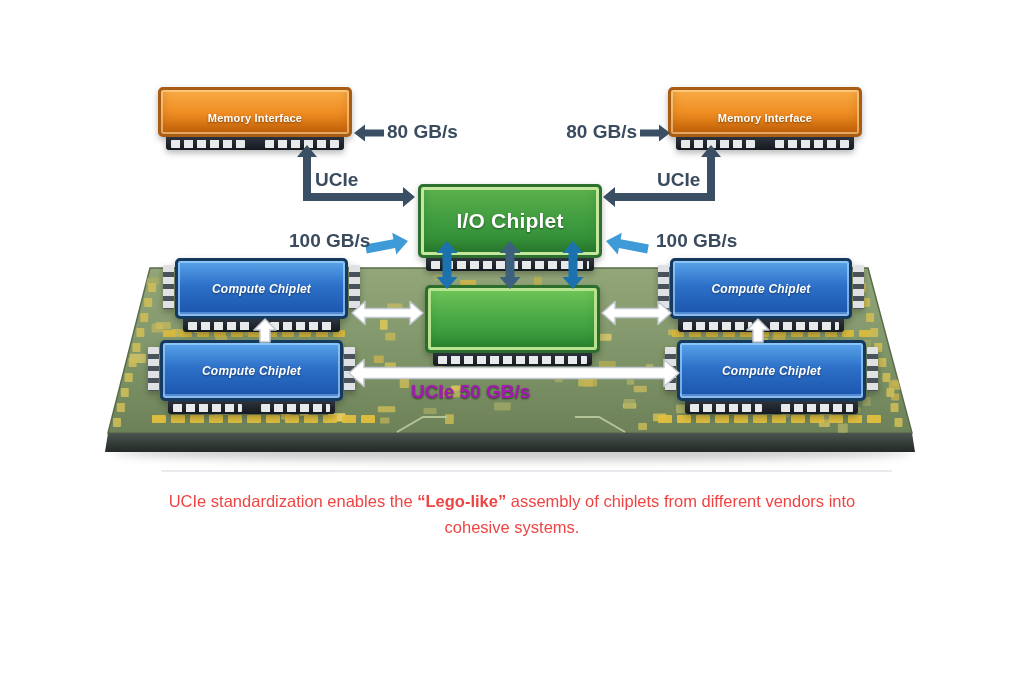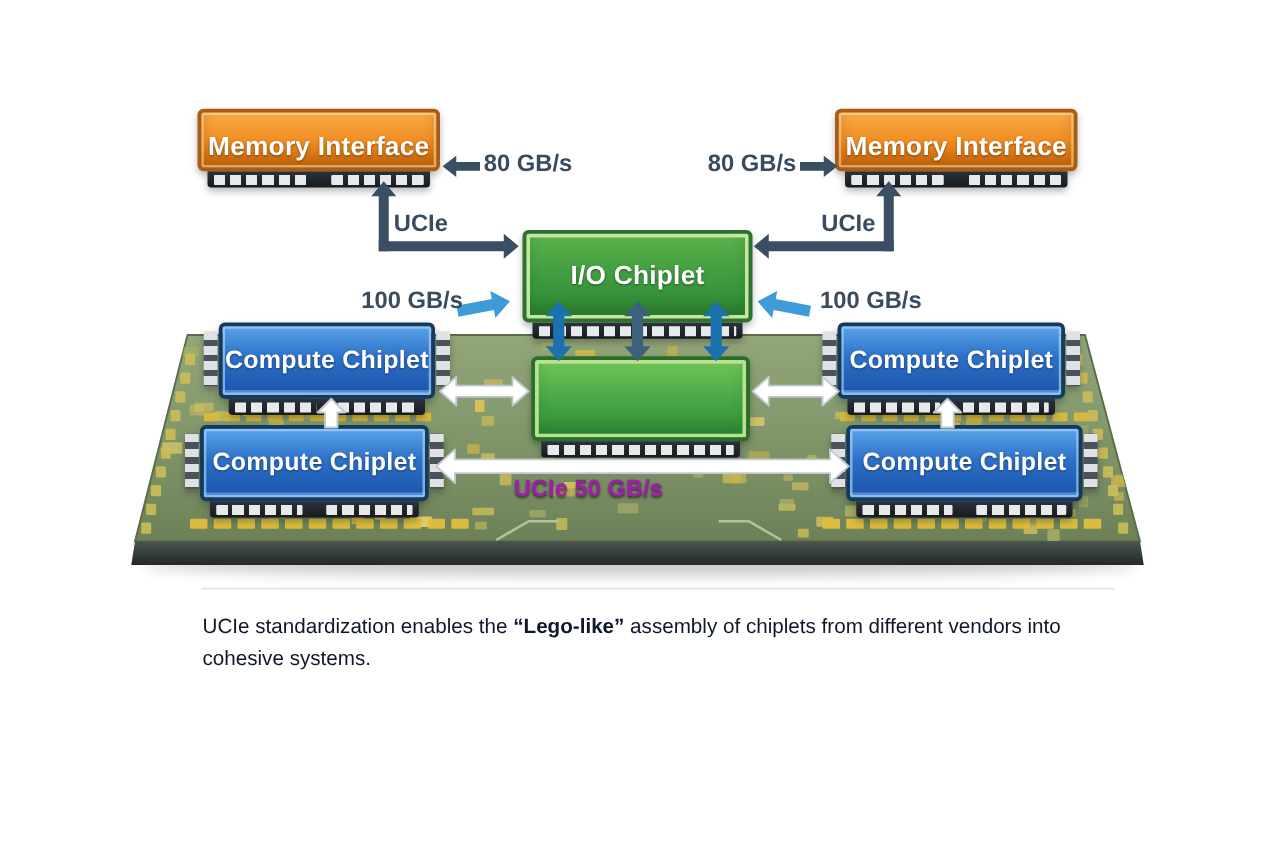--- a/index.html
+++ b/index.html
@@ -12,31 +12,31 @@
 
   .chip{position:absolute;z-index:2;filter:drop-shadow(0 3px 3px rgba(0,0,0,.28));}
   .chip .body{position:relative;display:flex;align-items:center;justify-content:center;
               border-radius:5px;}
   .chip .label{color:#fff;font-weight:700;letter-spacing:.2px;
                text-shadow:0 1px 2px rgba(0,0,0,.45);white-space:nowrap;}
 
   .mem .body{height:44px;border:3px solid #a85c14;
      background:linear-gradient(180deg,#f8ab46 0%,#f09025 48%,#e07c15 78%,#cf6e10 100%);
      box-shadow:inset 0 0 0 2px rgba(255,225,170,.55), inset 0 -9px 12px rgba(150,65,0,.35);}
-  .mem .label{font-size:21px;margin-top:12px;}
+  .mem .label{font-size:11px;margin-top:12px;}
 
   .io .body{height:68px;border:3px solid #2e7030;
      background:linear-gradient(180deg,#5cb14c 0%,#3d9a3e 55%,#2f8836 100%);
      box-shadow:inset 0 0 0 3px #c4e79e, inset 0 -10px 12px rgba(20,80,20,.35);}
   .io .label{font-size:21px;}
 
   .compute .body{height:55px;border:3px solid #143a60;
      background:linear-gradient(180deg,#59a4e9 0%,#2d70c8 45%,#1b54ab 100%);
      box-shadow:inset 0 0 0 2px rgba(170,215,255,.65), inset 0 -4px 0 rgba(150,205,255,.45);}
-  .compute .label{font-size:20px;}
+  .compute .label{font-size:12px;font-style:italic;}
 
   .greenchip .body{height:62px;border:3px solid #2b6e2c;
      background:linear-gradient(180deg,#70c658 0%,#46a544 55%,#2f9036 100%);
      box-shadow:inset 0 0 0 3px #b9e290, inset 0 -9px 12px rgba(20,80,20,.3);}
 
   .pin-base{margin:0 8px;height:13px;border-radius:0 0 3px 3px;
      background:linear-gradient(180deg,#2d333c 0%,#151a20 100%);
      display:flex;justify-content:space-between;align-items:center;padding:0 5px;}
   .pin-group{height:8px;flex:0 0 44%;border-radius:1px;
      background:repeating-linear-gradient(90deg,#e8e9eb 0 9px,transparent 9px 13px);}
@@ -46,21 +46,21 @@
      border-radius:1px;}
   .side-pins.left{left:-12px;}  .side-pins.right{right:-12px;}
 
   .tag{position:absolute;z-index:4;font-weight:700;font-size:19px;color:var(--ink,#3a4b5f);
        white-space:nowrap;}
   .tag.on-board{color:#a21caf;text-shadow:0 1px 2px rgba(0,0,0,.6);text-align:left;}
 
   #divider{position:absolute;z-index:4;left:161px;top:470px;width:731px;height:2px;
      background:#e8eaed;border-radius:2px;}
   #caption{position:absolute;z-index:4;left:162px;top:489px;width:700px;
-     font-size:16.5px;line-height:1.55;color:#0f172a;}
+     text-align:center;font-size:16.5px;line-height:1.55;color:#ef4444;}
   #caption .hl{font-weight:700;}
 </style>
 </head>
 <body>
 
 <div id="canvas">
 
   <svg id="board-layer" class="layer" width="1024" height="683" viewBox="0 0 1024 683">
       <defs>
         <linearGradient id="boardGrad" x1="0" y1="0" x2="0" y2="1">

